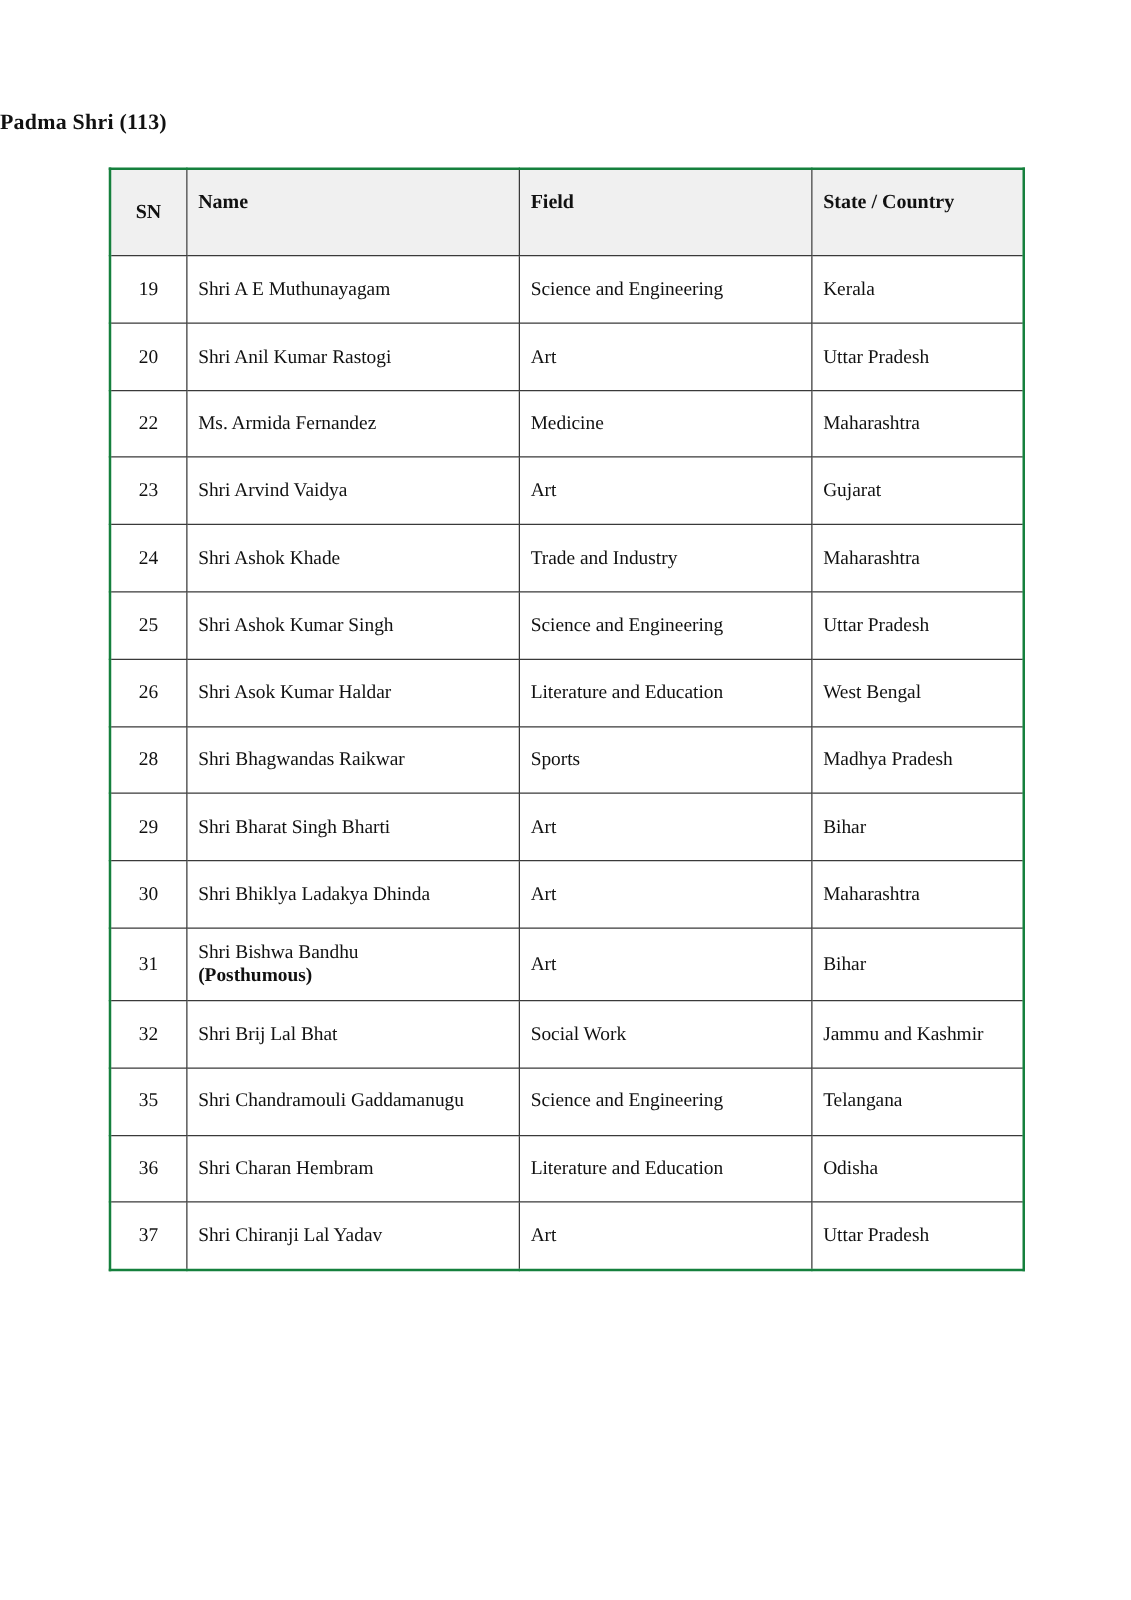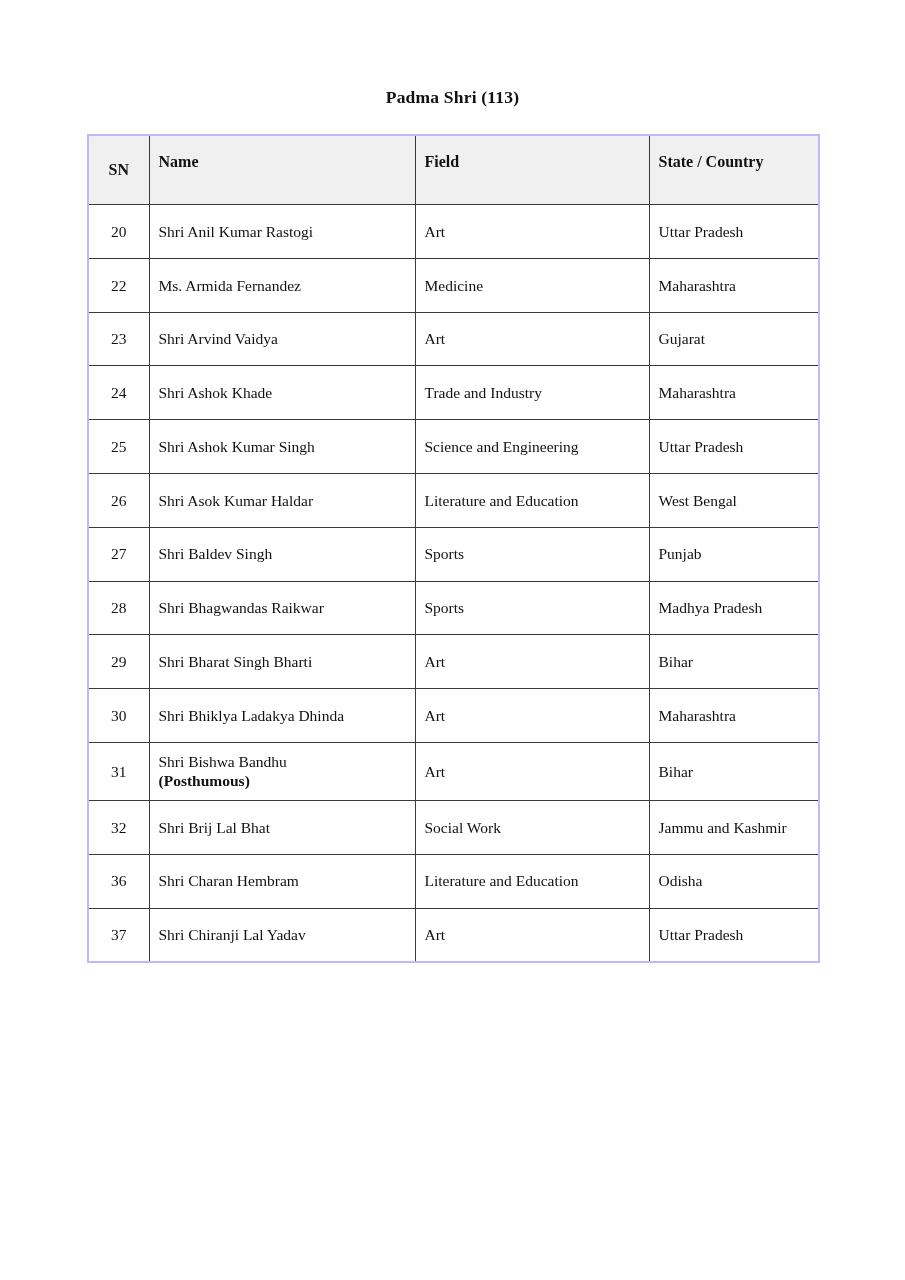--- a/index.html
+++ b/index.html
@@ -8,32 +8,32 @@
     background: #ffffff;
     font-family: "Liberation Serif", serif;
     color: #111111;
     position: relative;
     overflow: hidden;
   }
   .doc-title {
     position: absolute;
     top: 87px; left: 0;
     width: 905px;
-    text-align: center;
+    text-align: left;
     font-weight: bold;
     font-size: 17.5px;
     letter-spacing: 0.2px;
   }
   table.awardees {
     position: absolute;
     top: 134px; left: 87px;
     width: 731px;
     border-collapse: collapse;
     table-layout: fixed;
-    border: 2px solid #c4b5fd;
+    border: 2px solid #15803d;
   }
   col.c-sn    { width: 61px; }
   col.c-name  { width: 266px; }
   col.c-field { width: 234px; }
   col.c-state { width: 170px; }
   th, td {
     border: 1.4px solid #3a3a3a;
     vertical-align: middle;
     overflow: hidden;
   }
@@ -71,20 +71,26 @@
   <thead>
     <tr>
       <th class="sn-col">SN</th>
       <th>Name</th>
       <th>Field</th>
       <th>State / Country</th>
     </tr>
   </thead>
   <tbody id="table-body">
       <tr>
+        <td class="sn-col">19</td>
+        <td>Shri A E Muthunayagam</td>
+        <td>Science and Engineering</td>
+        <td>Kerala</td>
+      </tr>
+      <tr>
         <td class="sn-col">20</td>
         <td>Shri Anil Kumar Rastogi</td>
         <td>Art</td>
         <td>Uttar Pradesh</td>
       </tr>
       <tr>
         <td class="sn-col">22</td>
         <td>Ms. Armida Fernandez</td>
         <td>Medicine</td>
         <td>Maharashtra</td>
@@ -107,26 +113,20 @@
         <td>Science and Engineering</td>
         <td>Uttar Pradesh</td>
       </tr>
       <tr>
         <td class="sn-col">26</td>
         <td>Shri Asok Kumar Haldar</td>
         <td>Literature and Education</td>
         <td>West Bengal</td>
       </tr>
       <tr>
-        <td class="sn-col">27</td>
-        <td>Shri Baldev Singh</td>
-        <td>Sports</td>
-        <td>Punjab</td>
-      </tr>
-      <tr>
         <td class="sn-col">28</td>
         <td>Shri Bhagwandas Raikwar</td>
         <td>Sports</td>
         <td>Madhya Pradesh</td>
       </tr>
       <tr>
         <td class="sn-col">29</td>
         <td>Shri Bharat Singh Bharti</td>
         <td>Art</td>
         <td>Bihar</td>
@@ -143,20 +143,26 @@
         <td>Art</td>
         <td>Bihar</td>
       </tr>
       <tr>
         <td class="sn-col">32</td>
         <td>Shri Brij Lal Bhat</td>
         <td>Social Work</td>
         <td>Jammu and Kashmir</td>
       </tr>
       <tr>
+        <td class="sn-col">35</td>
+        <td>Shri Chandramouli Gaddamanugu</td>
+        <td>Science and Engineering</td>
+        <td>Telangana</td>
+      </tr>
+      <tr>
         <td class="sn-col">36</td>
         <td>Shri Charan Hembram</td>
         <td>Literature and Education</td>
         <td>Odisha</td>
       </tr>
       <tr>
         <td class="sn-col">37</td>
         <td>Shri Chiranji Lal Yadav</td>
         <td>Art</td>
         <td>Uttar Pradesh</td>

